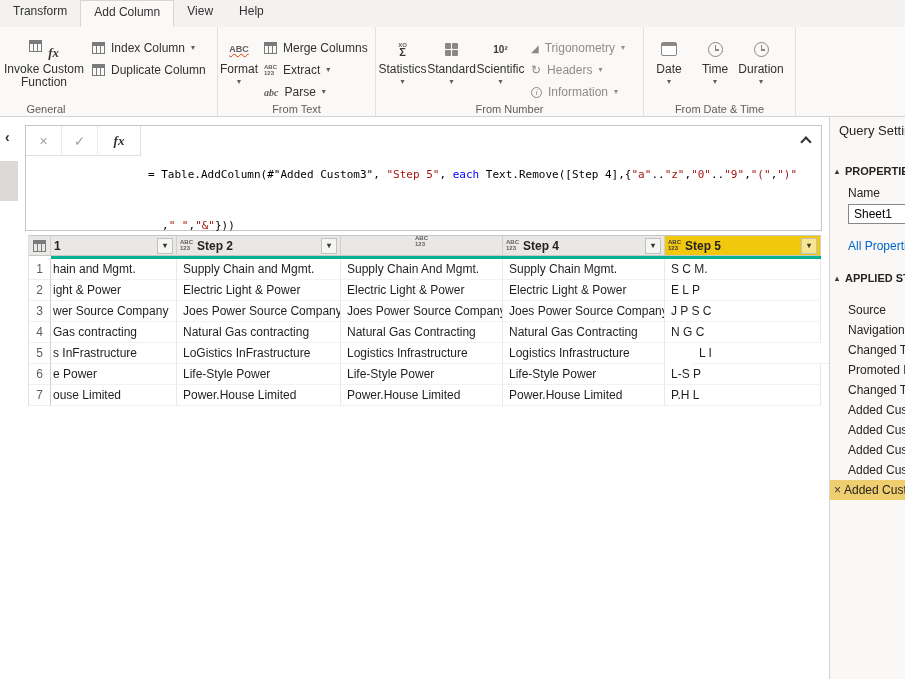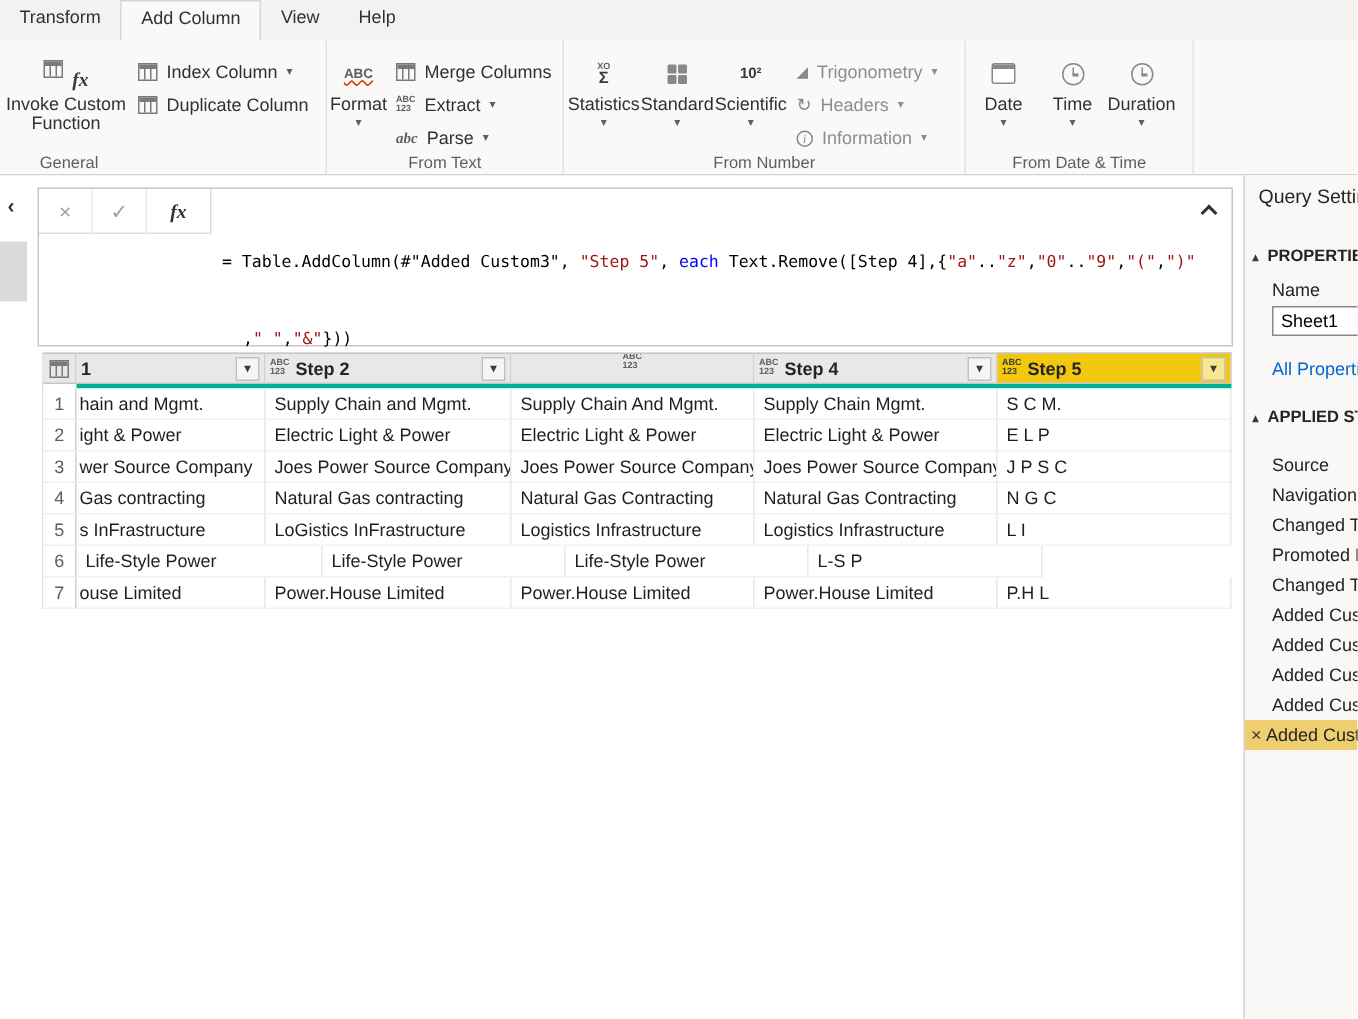--- a/index.html
+++ b/index.html
@@ -340,24 +340,25 @@
           <div class="dcell" style="width: 162px;">Natural Gas Contracting</div>
           <div class="dcell" style="width: 162px;">Natural Gas Contracting</div>
           <div class="dcell" style="width: 156px;">N G C</div>
         </div>
         <div class="drow">
           <div class="rnum">5</div>
           <div class="dcell c0" style="width: 126px; text-align: right;">s InFrastructure</div>
           <div class="dcell" style="width: 164px;">LoGistics InFrastructure</div>
           <div class="dcell" style="width: 162px;">Logistics Infrastructure</div>
           <div class="dcell" style="width: 162px;">Logistics Infrastructure</div>
-          <div class="dcell" style="width: 156px;">L I</div>
+          <div class="dcell" style="width: 156px; margin-left: 28px;">L I</div>
         </div>
         <div class="drow">
           <div class="rnum">6</div>
+          <div class="dcell c0" style="width: 126px;">e Power</div>
           <div class="dcell" style="width: 164px;">Life-Style Power</div>
           <div class="dcell" style="width: 162px;">Life-Style Power</div>
           <div class="dcell" style="width: 162px;">Life-Style Power</div>
           <div class="dcell" style="width: 156px;">L-S P</div>
         </div>
         <div class="drow">
           <div class="rnum">7</div>
           <div class="dcell c0" style="width: 126px;">ouse Limited</div>
           <div class="dcell" style="width: 164px;">Power.House Limited</div>
           <div class="dcell" style="width: 162px;">Power.House Limited</div>

